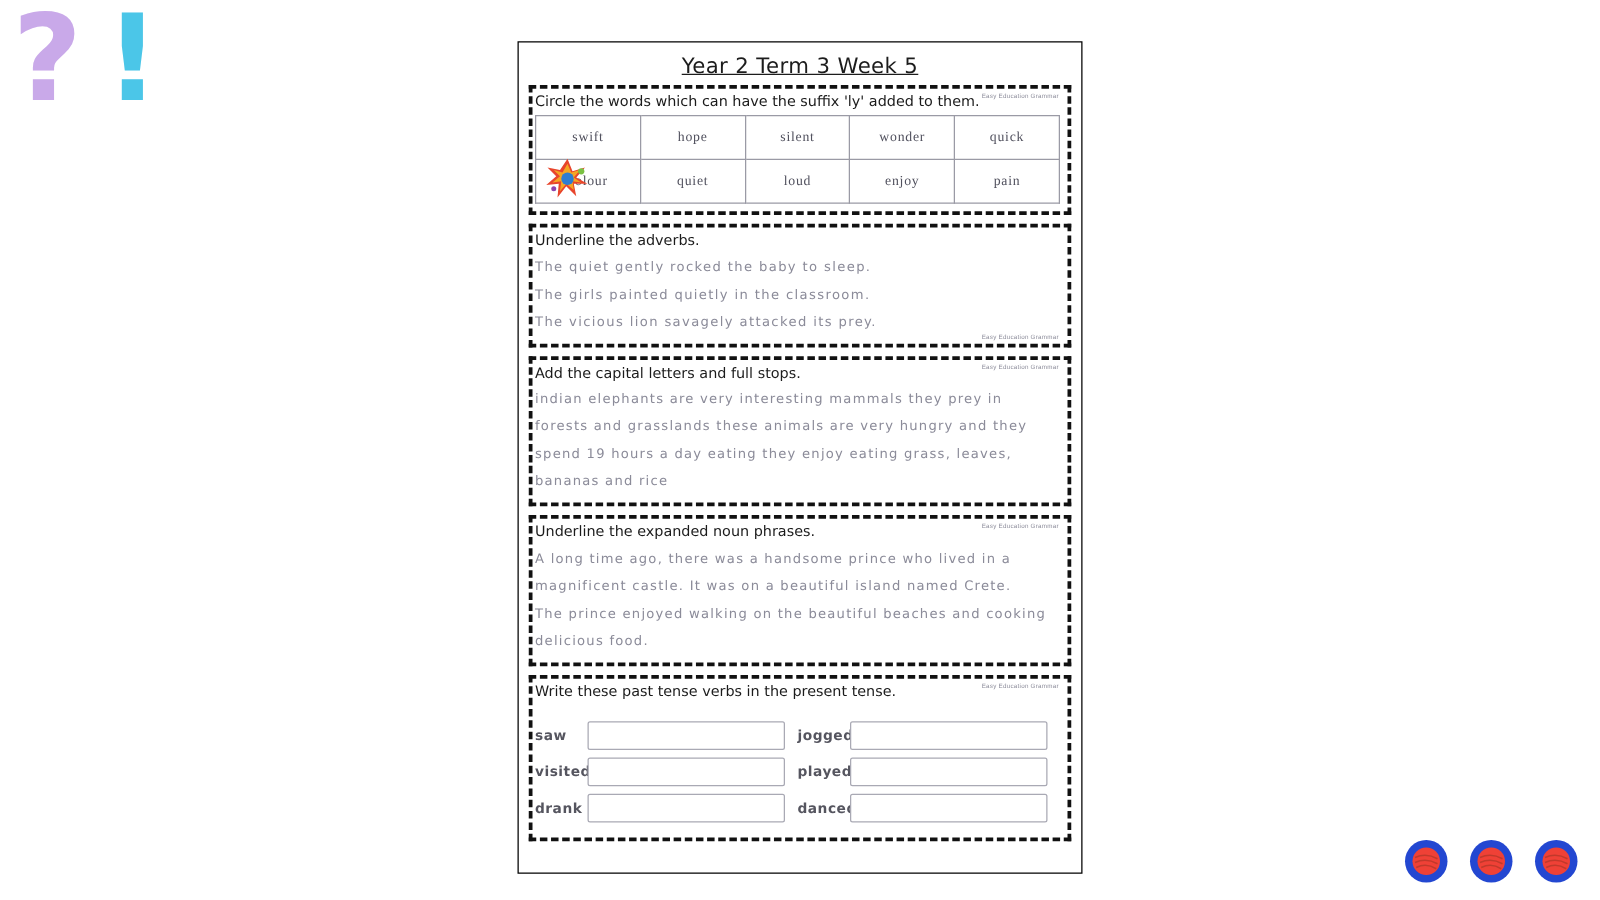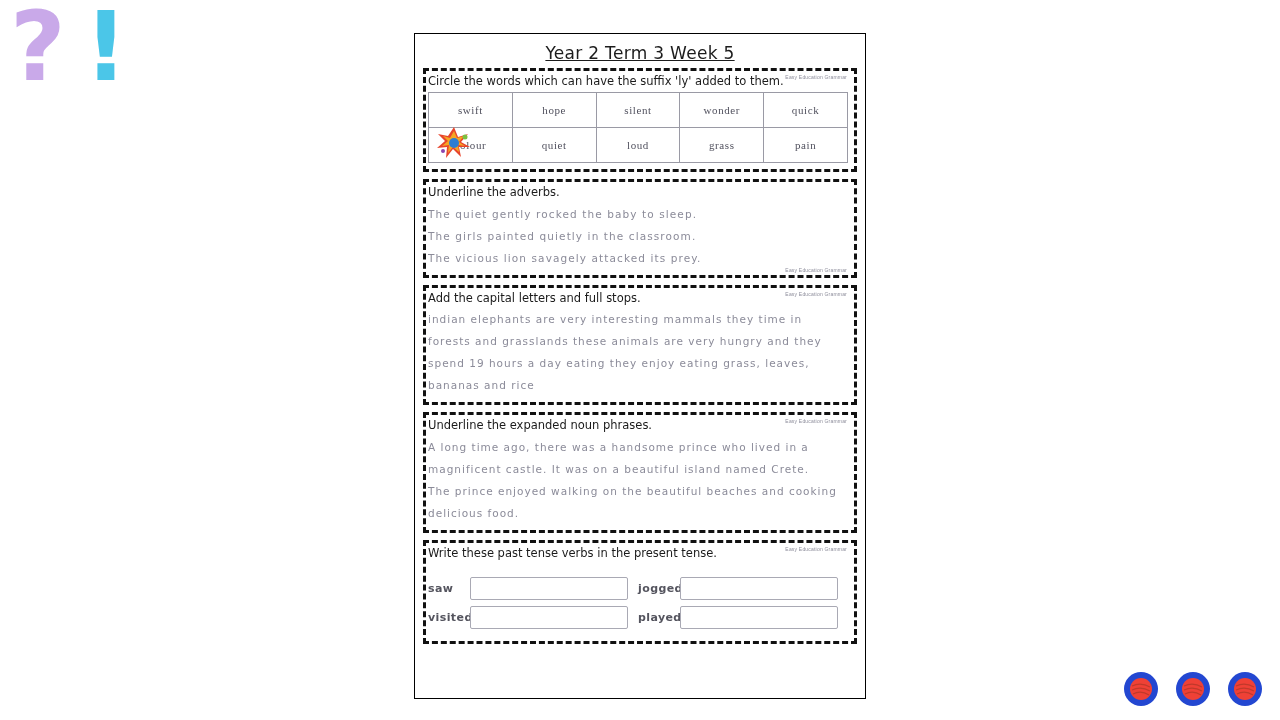--- a/index.html
+++ b/index.html
@@ -230,39 +230,39 @@
           <td>swift</td>
           <td>hope</td>
           <td>silent</td>
           <td>wonder</td>
           <td>quick</td>
         </tr>
         <tr>
           <td>colour</td>
           <td>quiet</td>
           <td>loud</td>
-          <td>grass</td>
+          <td>enjoy</td>
           <td>pain</td>
         </tr>
       </tbody>
         </table>
     </div>
 
     <div class="section">
       <div class="watermark" style="top:auto;bottom:2px;">Easy Education Grammar</div>
       <div class="section-heading">Underline the adverbs.</div>
       <div class="line">The quiet gently rocked the baby to sleep.</div>
       <div class="line">The girls painted quietly in the classroom.</div>
       <div class="line">The vicious lion savagely attacked its prey.</div>
     </div>
 
     <div class="section">
       <div class="watermark">Easy Education Grammar</div>
       <div class="section-heading">Add the capital letters and full stops.</div>
-      <div class="para-line">indian elephants are very interesting mammals they time in</div>
+      <div class="para-line">indian elephants are very interesting mammals they prey in</div>
       <div class="para-line">forests and grasslands these animals are very hungry and they</div>
       <div class="para-line">spend 19 hours a day eating they enjoy eating grass, leaves,</div>
       <div class="para-line">bananas and rice</div>
     </div>
 
     <div class="section">
       <div class="watermark">Easy Education Grammar</div>
       <div class="section-heading">Underline the expanded noun phrases.</div>
       <div class="para-line">A long time ago, there was a handsome prince who lived in a</div>
       <div class="para-line">magnificent castle. It was on a beautiful island named Crete.</div>
@@ -288,17 +288,27 @@
         <div class="verb-row">
           <div class="verb-cell">
             <span class="verb-label">visited</span>
             <div class="verb-box"></div>
           </div>
           <div class="verb-cell">
             <span class="verb-label">played</span>
             <div class="verb-box"></div>
           </div>
         </div>
+        <div class="verb-row">
+          <div class="verb-cell">
+            <span class="verb-label">drank</span>
+            <div class="verb-box"></div>
+          </div>
+          <div class="verb-cell">
+            <span class="verb-label">danced</span>
+            <div class="verb-box"></div>
+          </div>
+        </div>
       </div>
     </div>
 
   </div>
 </div>
 
 </body></html>

